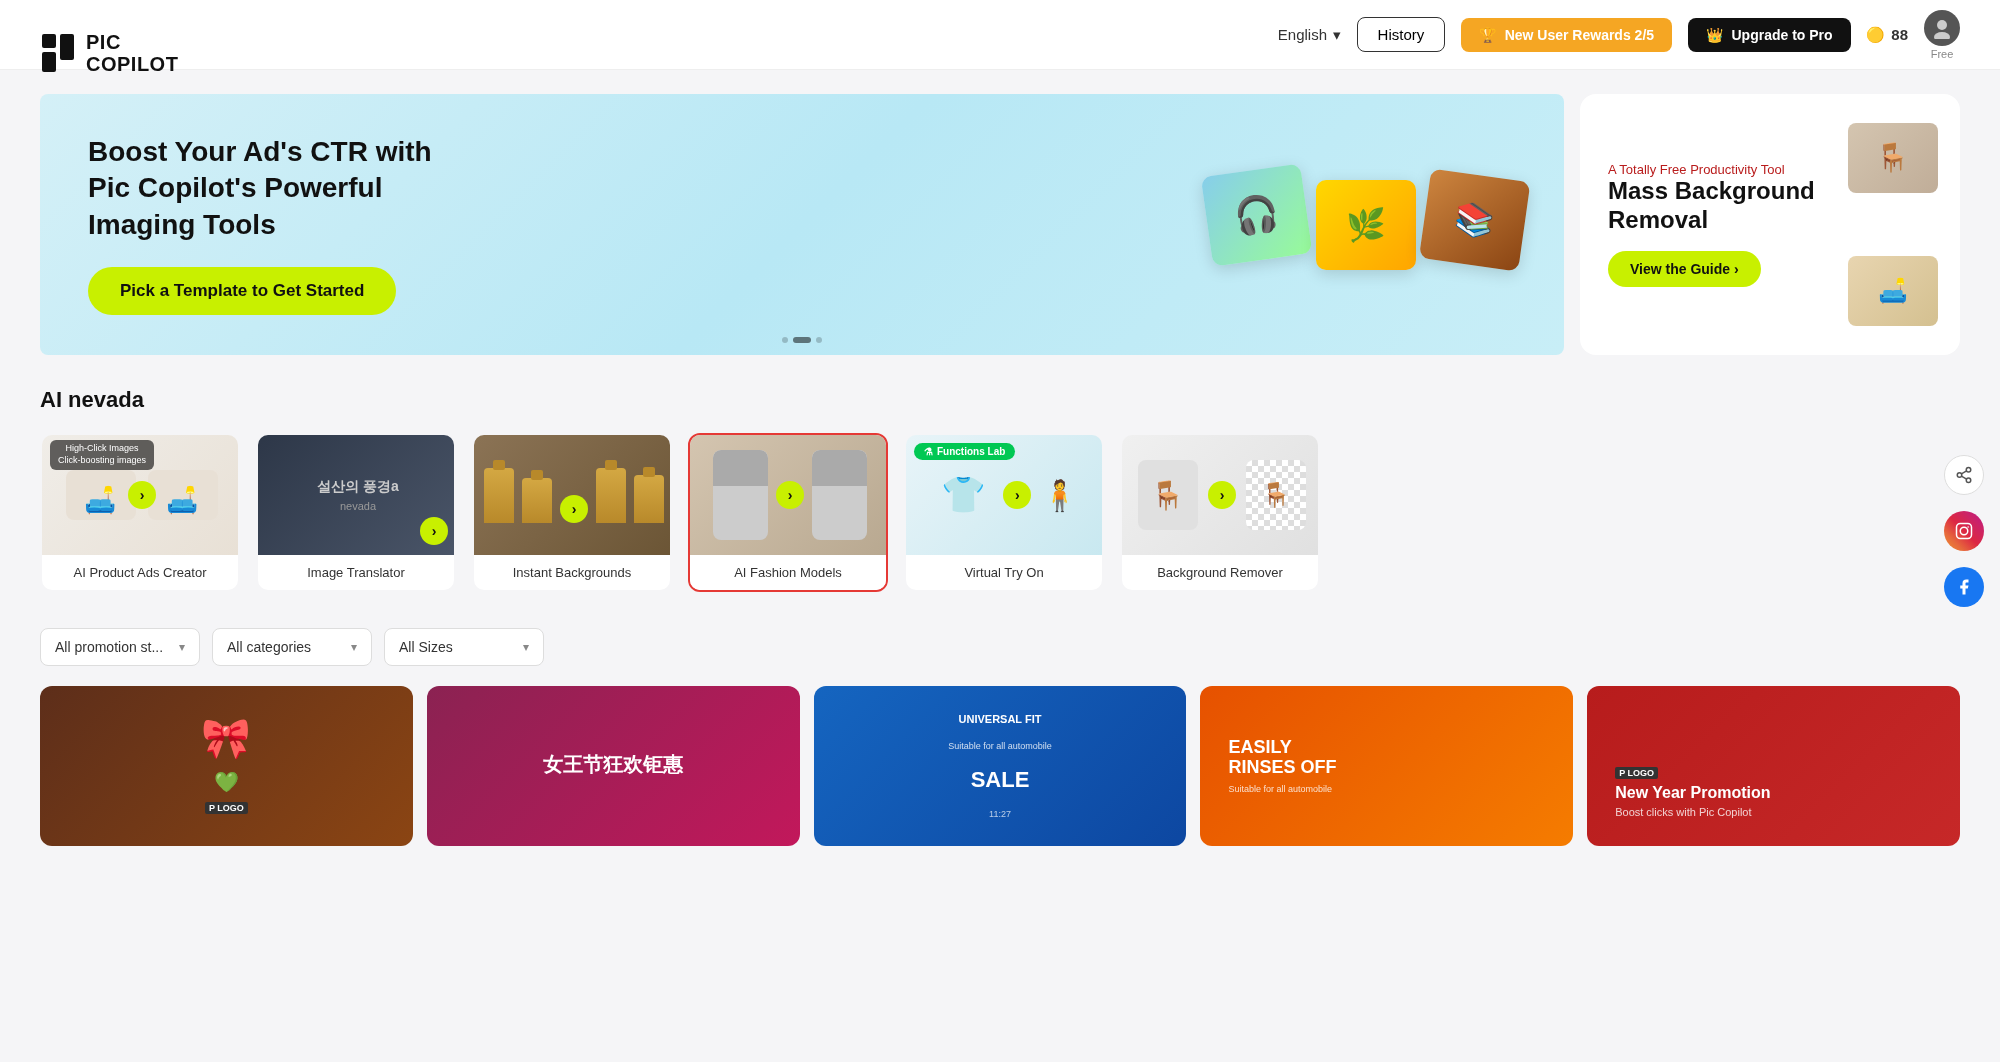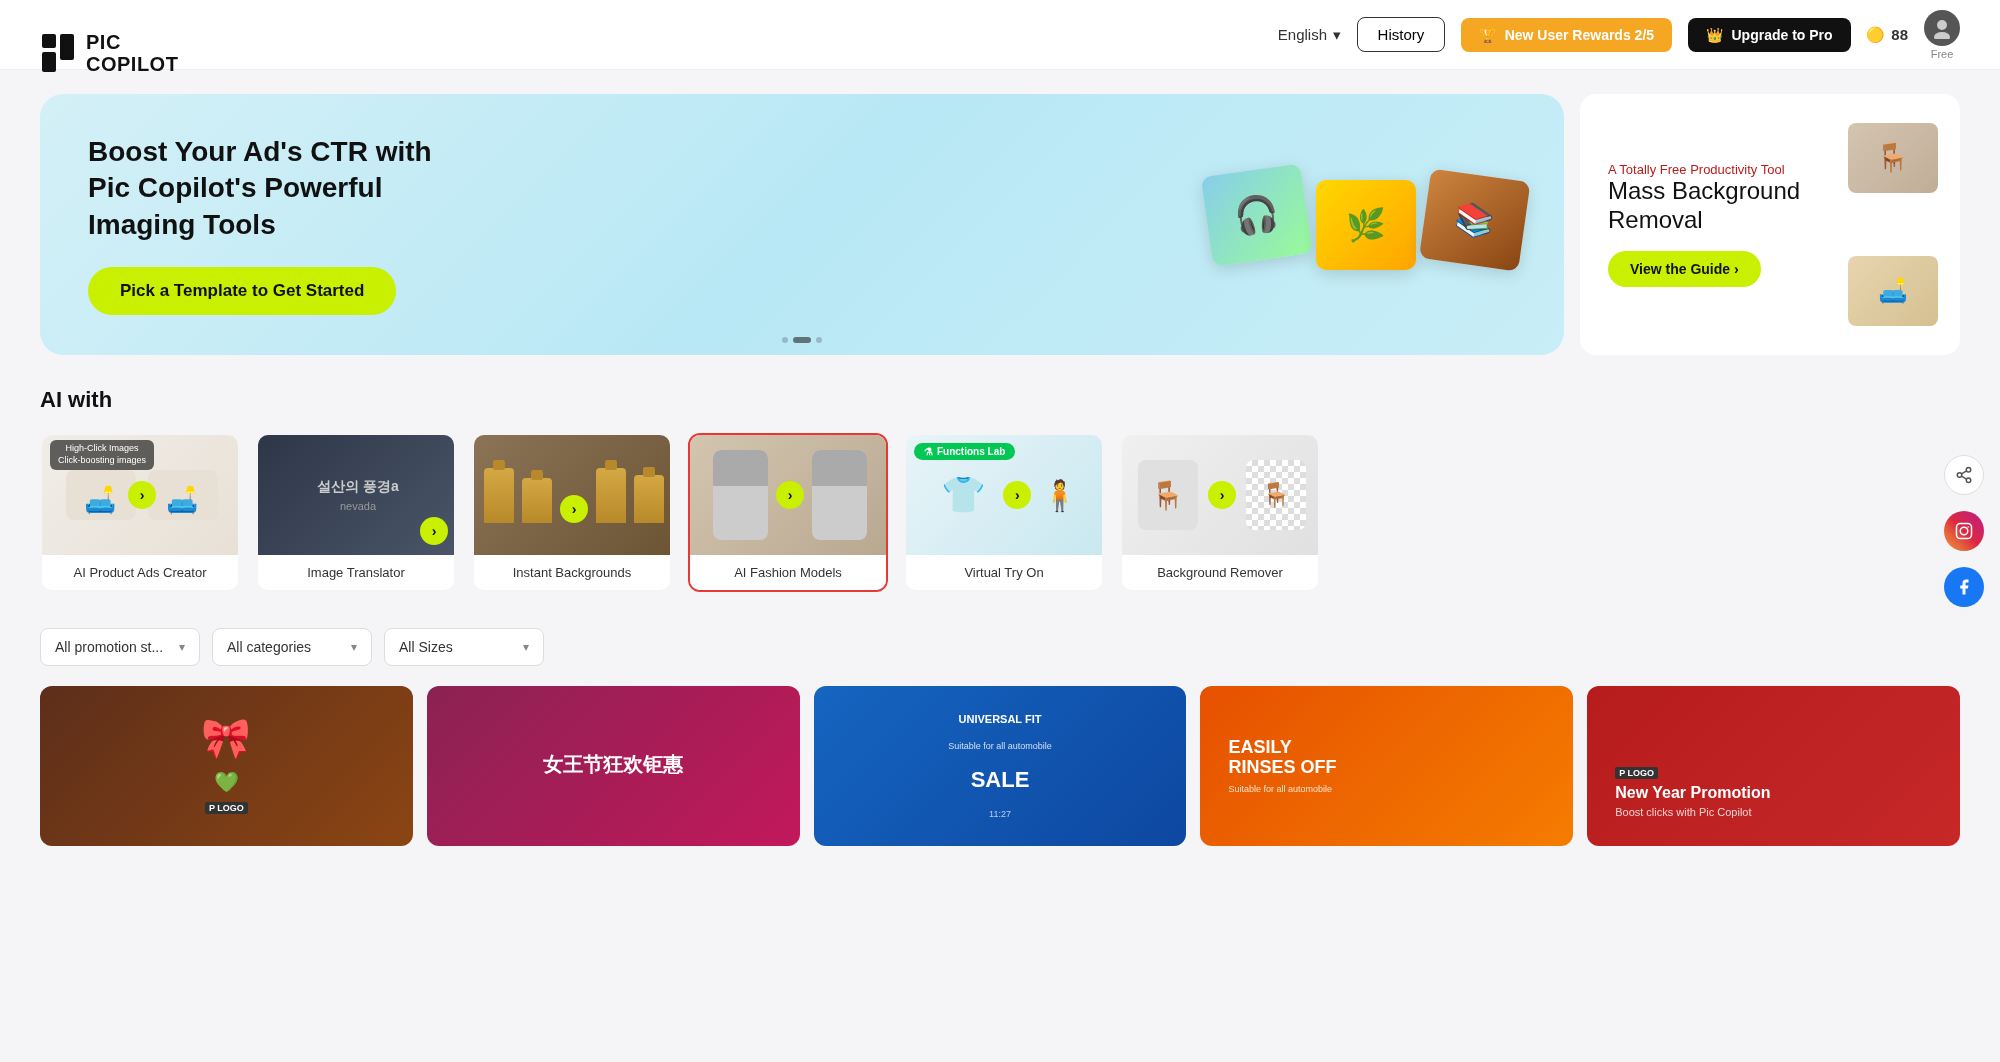--- a/index.html
+++ b/index.html
@@ -121,21 +121,21 @@
 
     
     .banner-section {
       display: flex;
       gap: 16px;
       margin-bottom: 32px;
     }
     .banner-main {
       flex: 1;
       background: linear-gradient(135deg, #d4f0f7 0%, #b8e8f5 50%, #c8eef7 100%);
-      border-radius: 23px;
+      border-radius: 8px;
       padding: 40px 48px;
       position: relative;
       overflow: hidden;
       min-height: 220px;
       display: flex;
       align-items: center;
     }
     .banner-main-content { z-index: 2; position: relative; }
     .banner-main h1 {
       font-size: 28px;
@@ -210,21 +210,21 @@
       justify-content: center;
       min-height: 220px;
     }
     .banner-side-label {
       font-size: 13px;
       color: #b91c1c;
       margin-bottom: 0;
     }
     .banner-side h2 {
       font-size: 24px;
-      font-weight: 400;
+      font-weight: 700;
       color: #111;
       line-height: 1.2;
       margin-bottom: 16px;
     }
     .banner-side h2 span {
       display: block;
     }
     .view-guide-btn {
       background: #c8f000;
       border: none;
@@ -670,21 +670,21 @@
       <div class="banner-side-imgs">
         <div class="side-img-item" style="width:90px;height:70px;background:linear-gradient(135deg,#d4c5b0,#c0ad98);border-radius:8px;display:flex;align-items:center;justify-content:center;font-size:28px;">🪑</div>
         <div class="side-img-item" style="width:90px;height:70px;background:linear-gradient(135deg,#e8d5b0,#d4c090);border-radius:8px;display:flex;align-items:center;justify-content:center;">
           <div style="font-size:24px;">🛋️</div>
         </div>
       </div>
     </div>
   </section>
 
   <section class="tools-section">
-    <h2 class="section-title">AI with</h2>
+    <h2 class="section-title">AI nevada</h2>
     <div class="tools-grid">
 
       <div class="tool-card">
         <div class="tool-card-img tool-card-img-1">
           <div class="high-click-badge">High-Click Images<br>Click-boosting images</div>
           <div class="sofa-repr">
             <div class="sofa-item">🛋️</div>
             <div class="tool-arrow">›</div>
             <div class="sofa-item">🛋️</div>
           </div>

